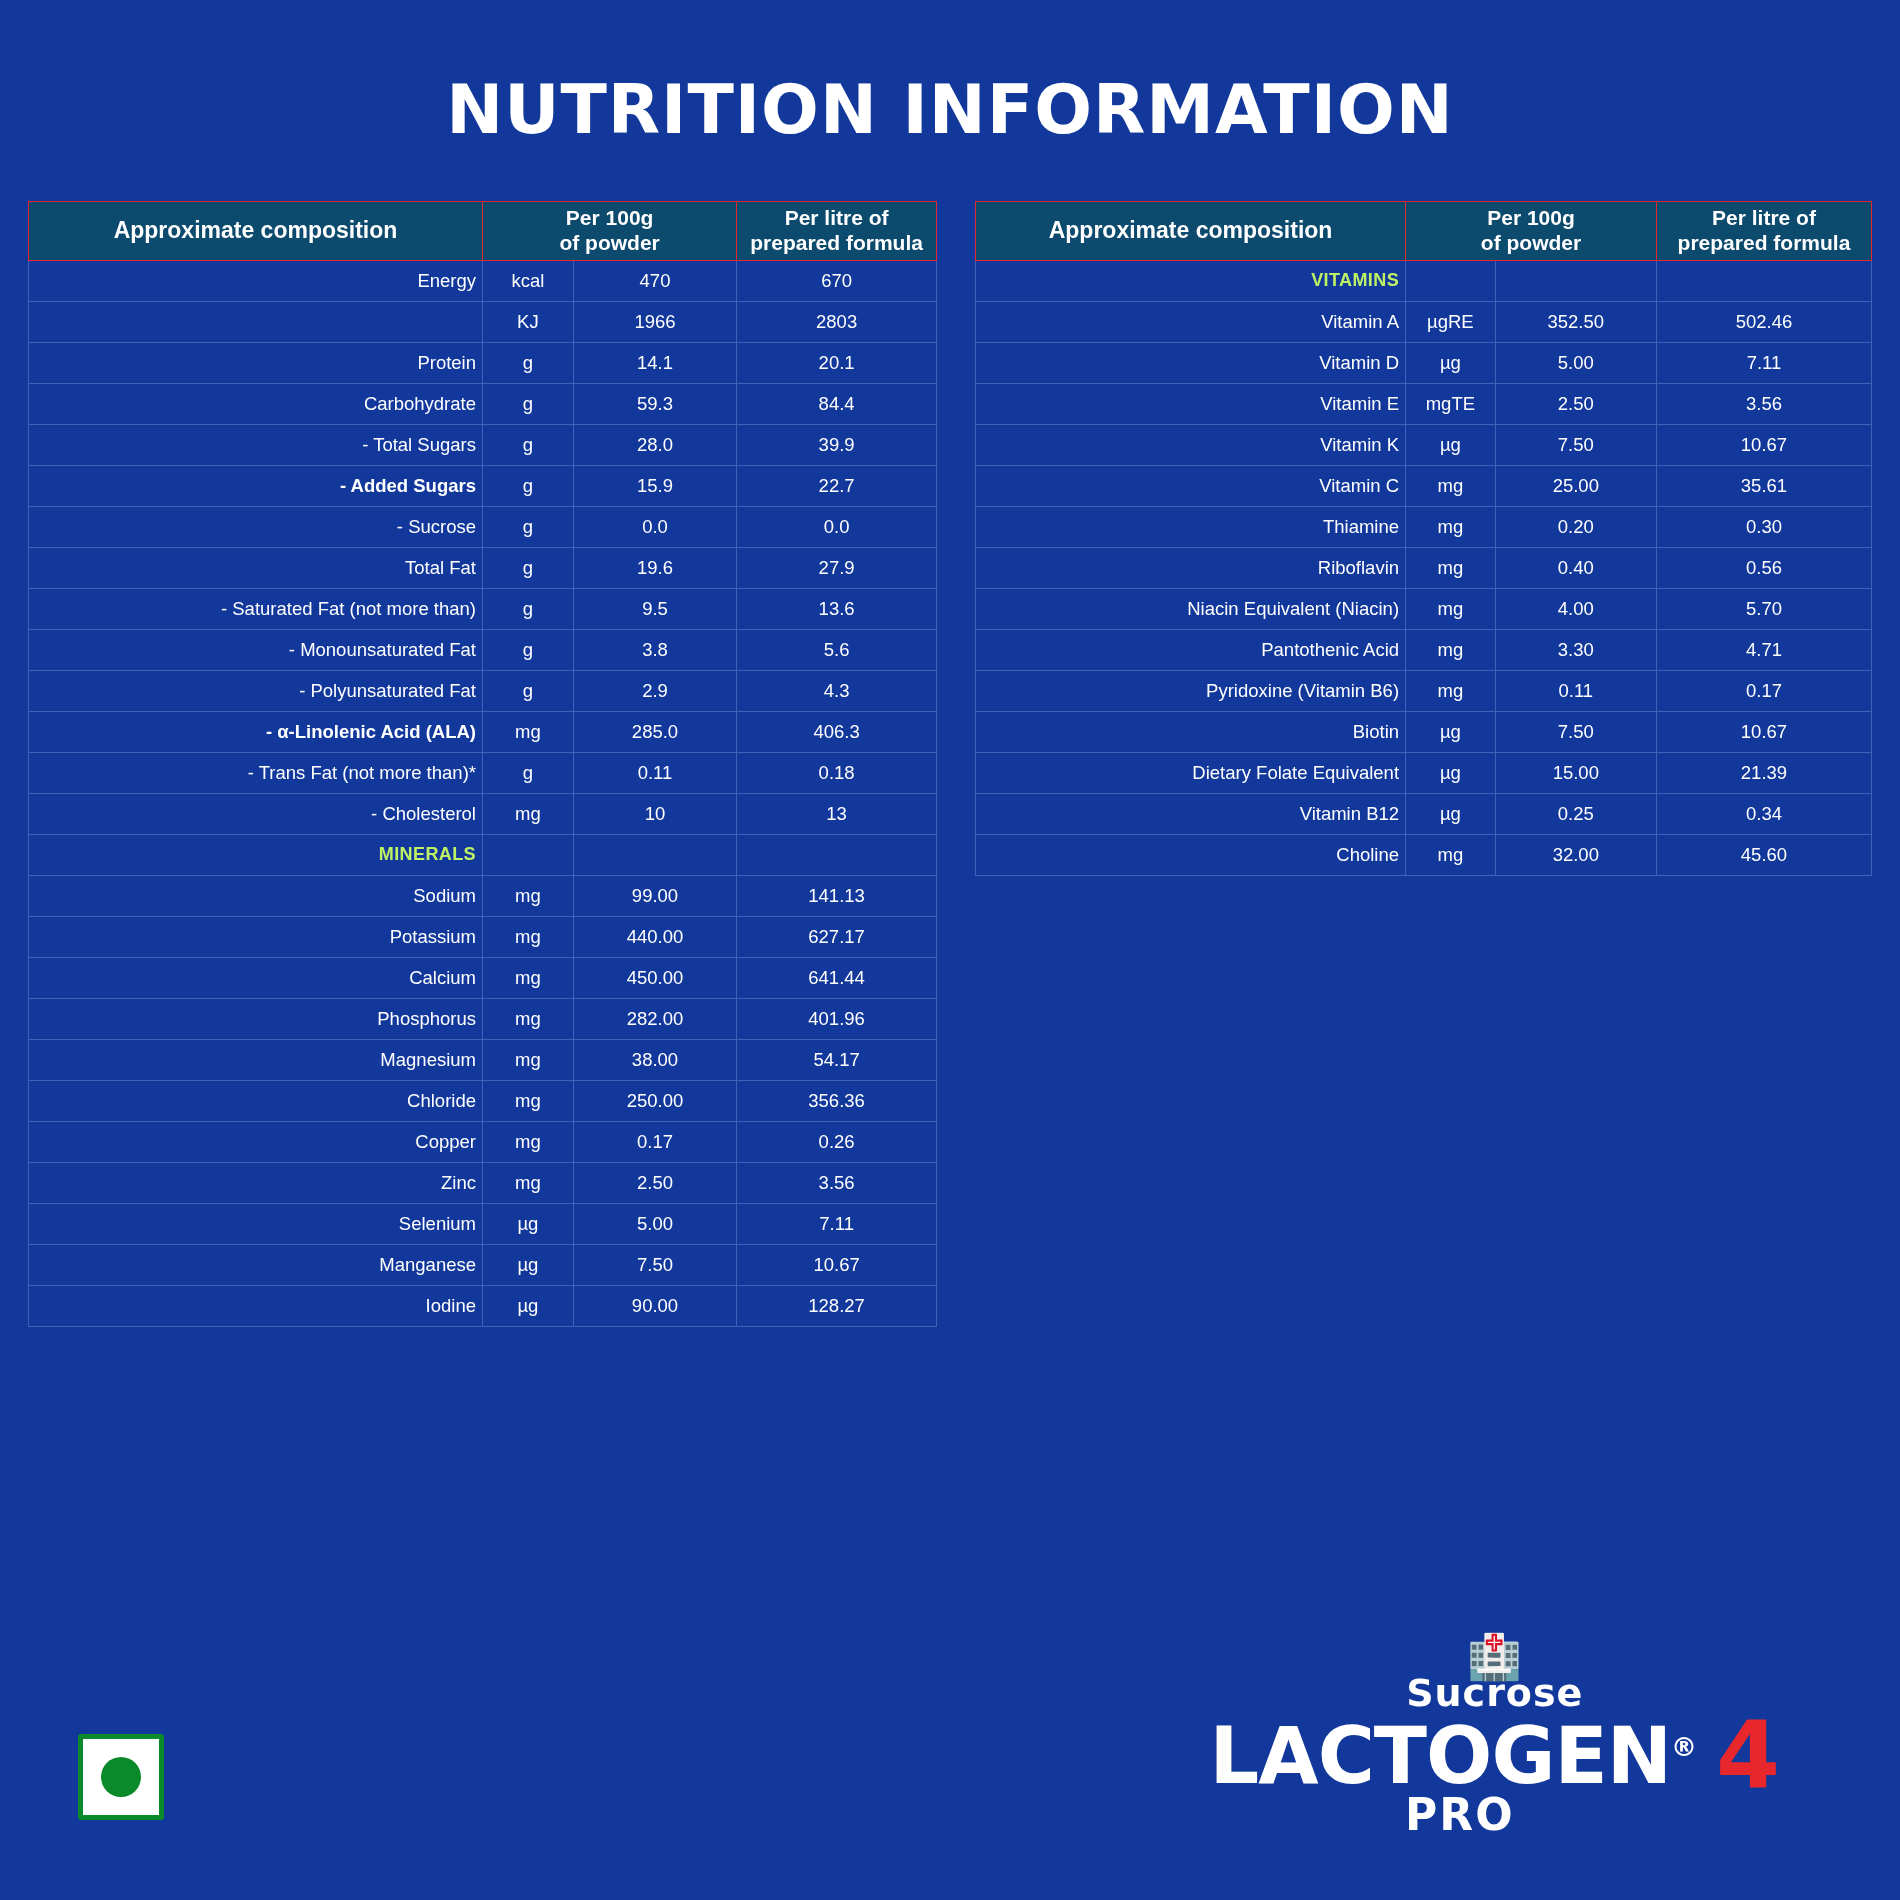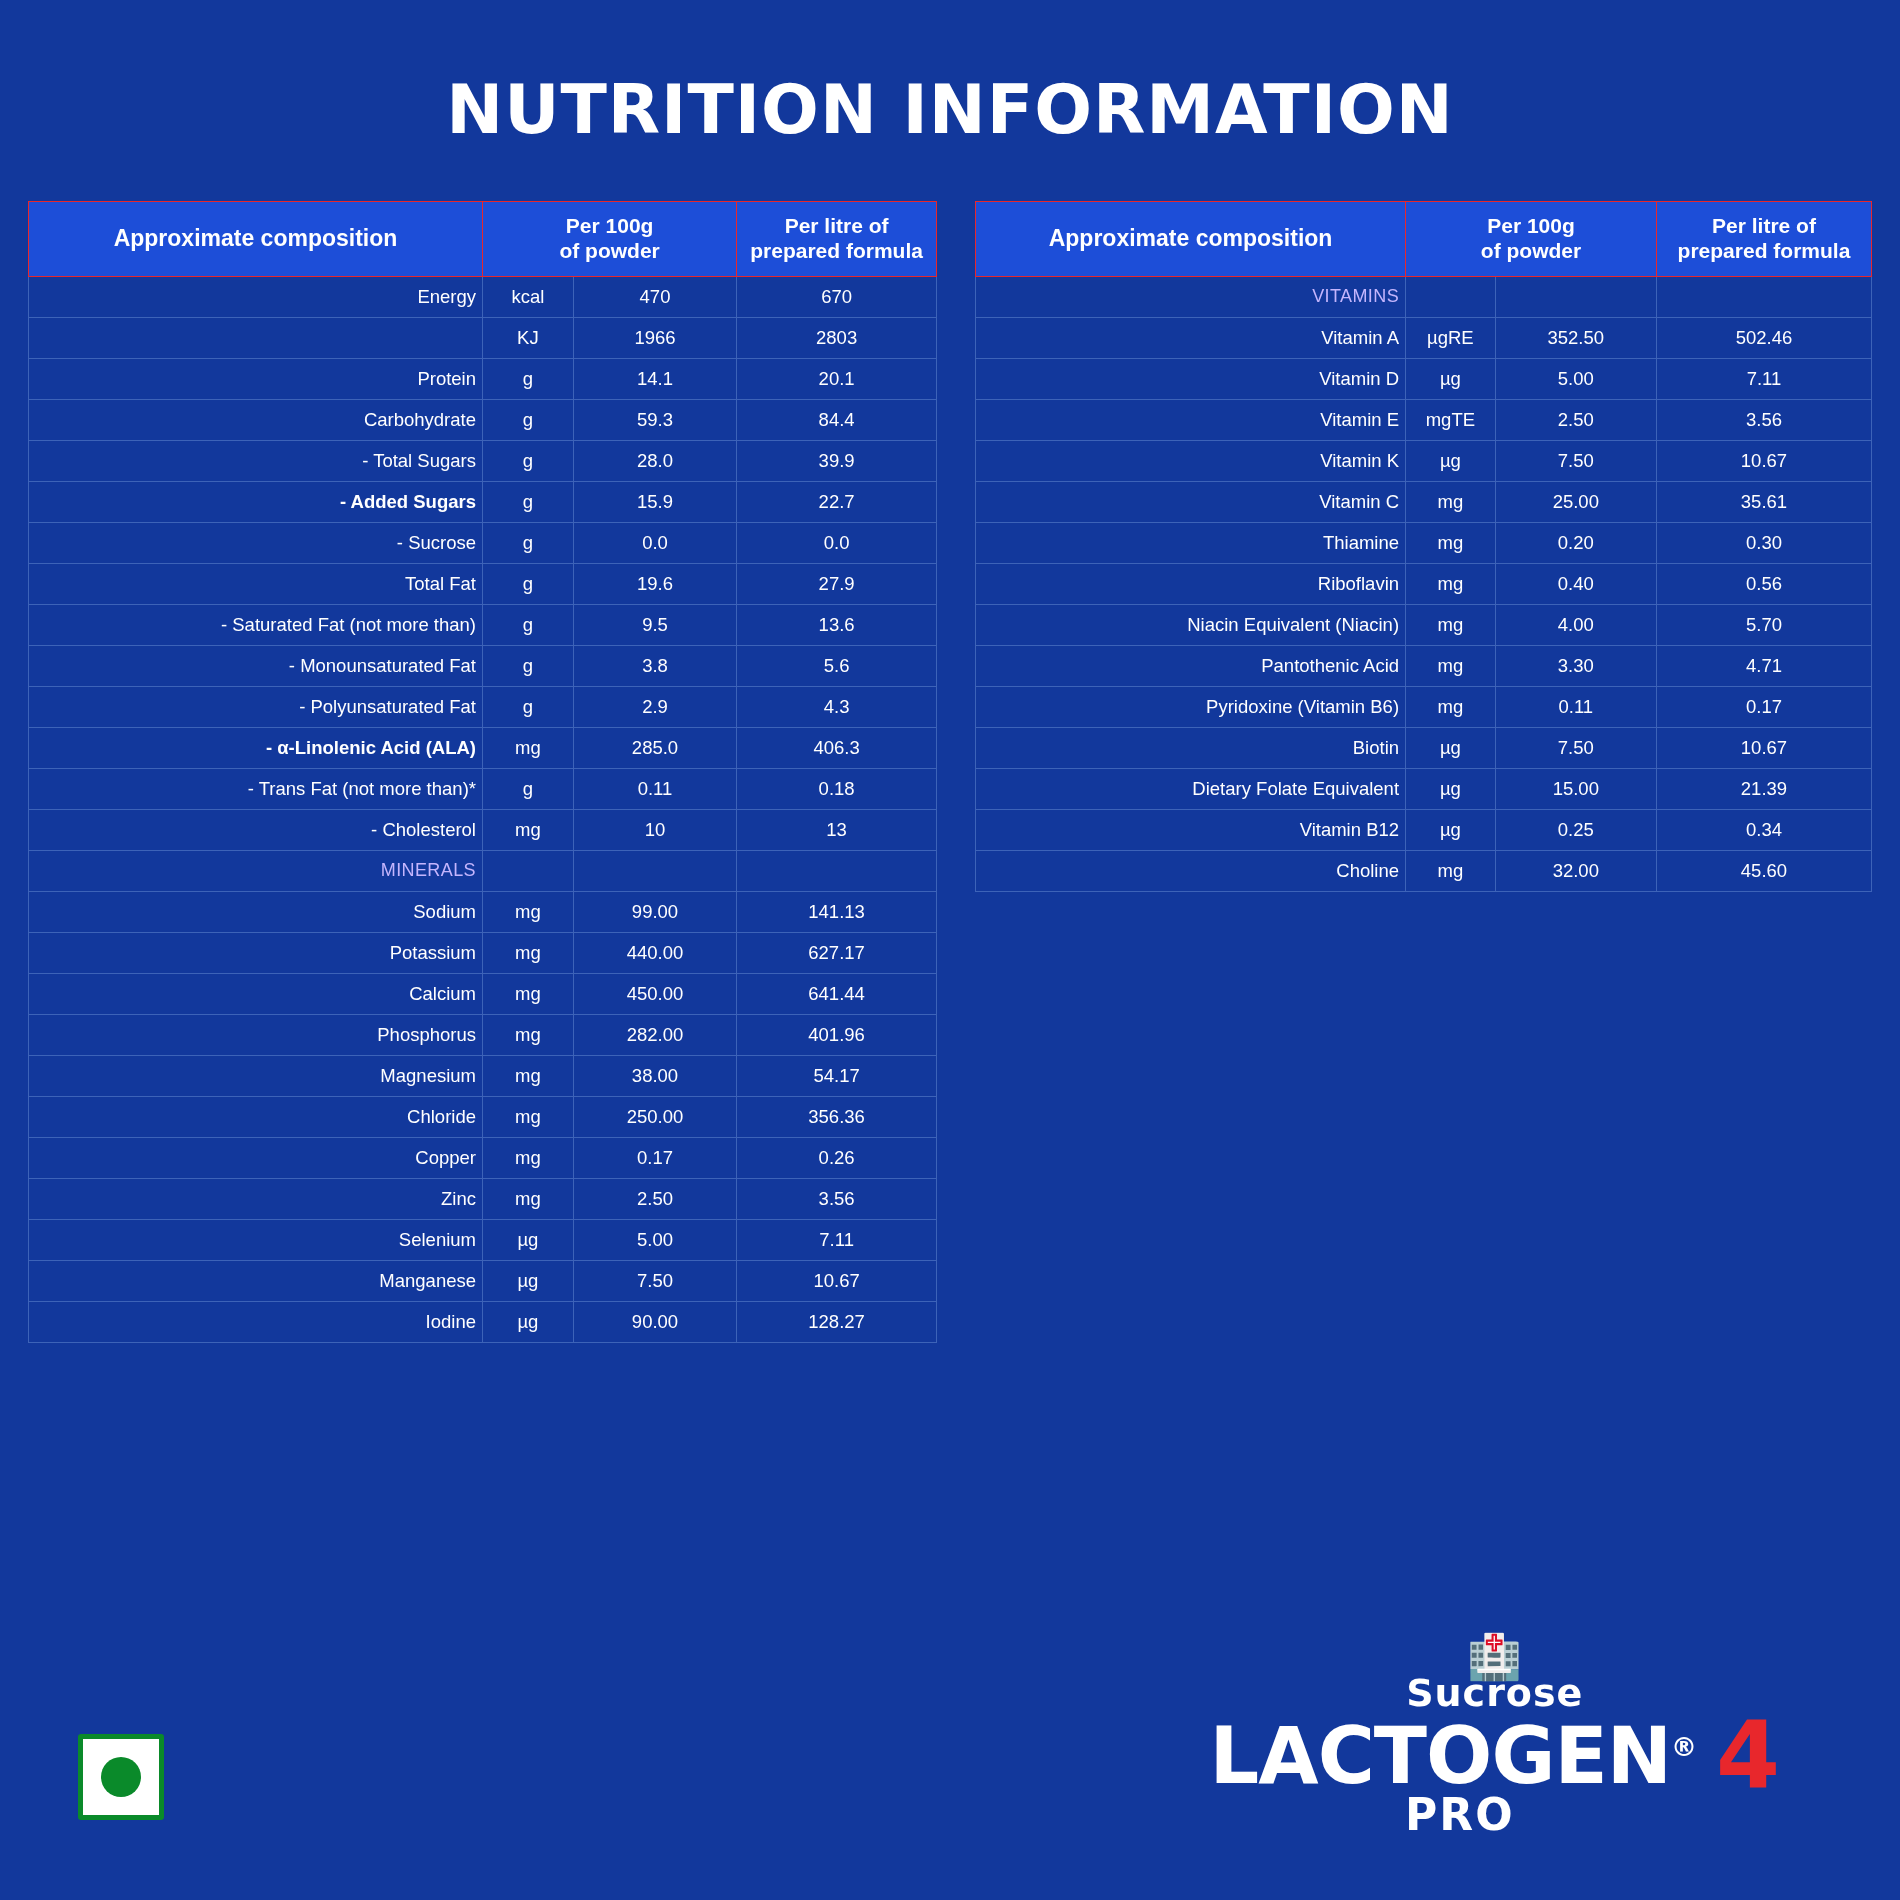--- a/index.html
+++ b/index.html
@@ -33,44 +33,44 @@
   }
   .table-wrap { }
   .left-table { width: 912px; }
   .right-table { width: 900px; }
   table {
     border-collapse: collapse;
     width: 100%;
     table-layout: fixed;
   }
   thead th {
-    background: #1d4ed8;
+    background: #0c4a6e;
     color: #ffffff;
     font-size: 21px;
     font-weight: bold;
     text-align: center;
-    padding: 12px 6px;
+    padding: 4px 6px;
     line-height: 1.18;
     border: 1px solid #e8272c;
   }
   thead th.compos { font-size: 23px; }
   tbody td {
     color: #ffffff;
     font-size: 18.5px;
     padding: 8px 6px;
     border: 1px solid #3d63b8;
     height: 41px;
     vertical-align: middle;
   }
   tbody td.name { text-align: right; padding-left: 16px; }
   tbody td.unit { text-align: center; }
   tbody td.val { text-align: center; }
   td.section {
-    color: #c4b5fd;
-    font-weight: normal;
+    color: #bef264;
+    font-weight: bold;
     font-size: 18px;
     letter-spacing: 0.4px;
   }
   .ind1 { padding-left: 40px; }
   .ind2 { padding-left: 62px; font-weight: bold; }
 
   
   .left-table col.c0 { width: 50%; }
   .left-table col.c1 { width: 10%; }
   .left-table col.c2 { width: 18%; }

